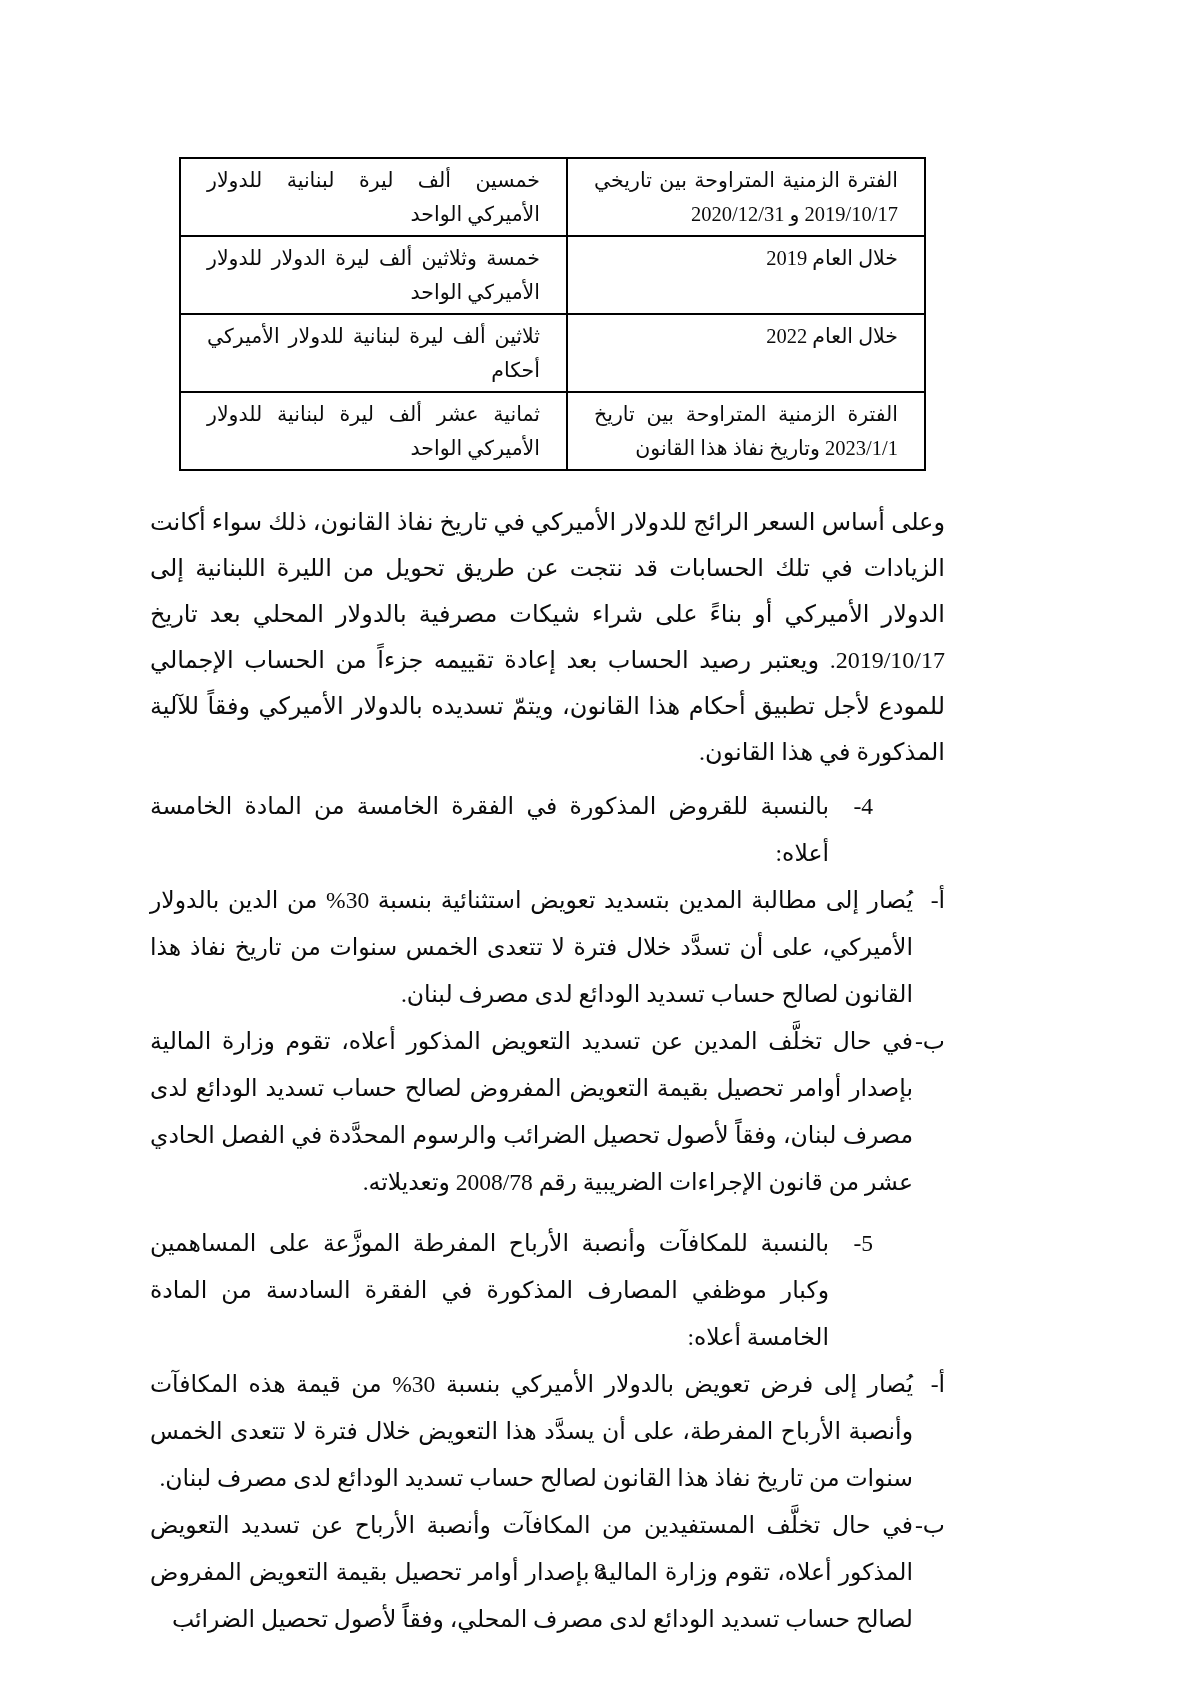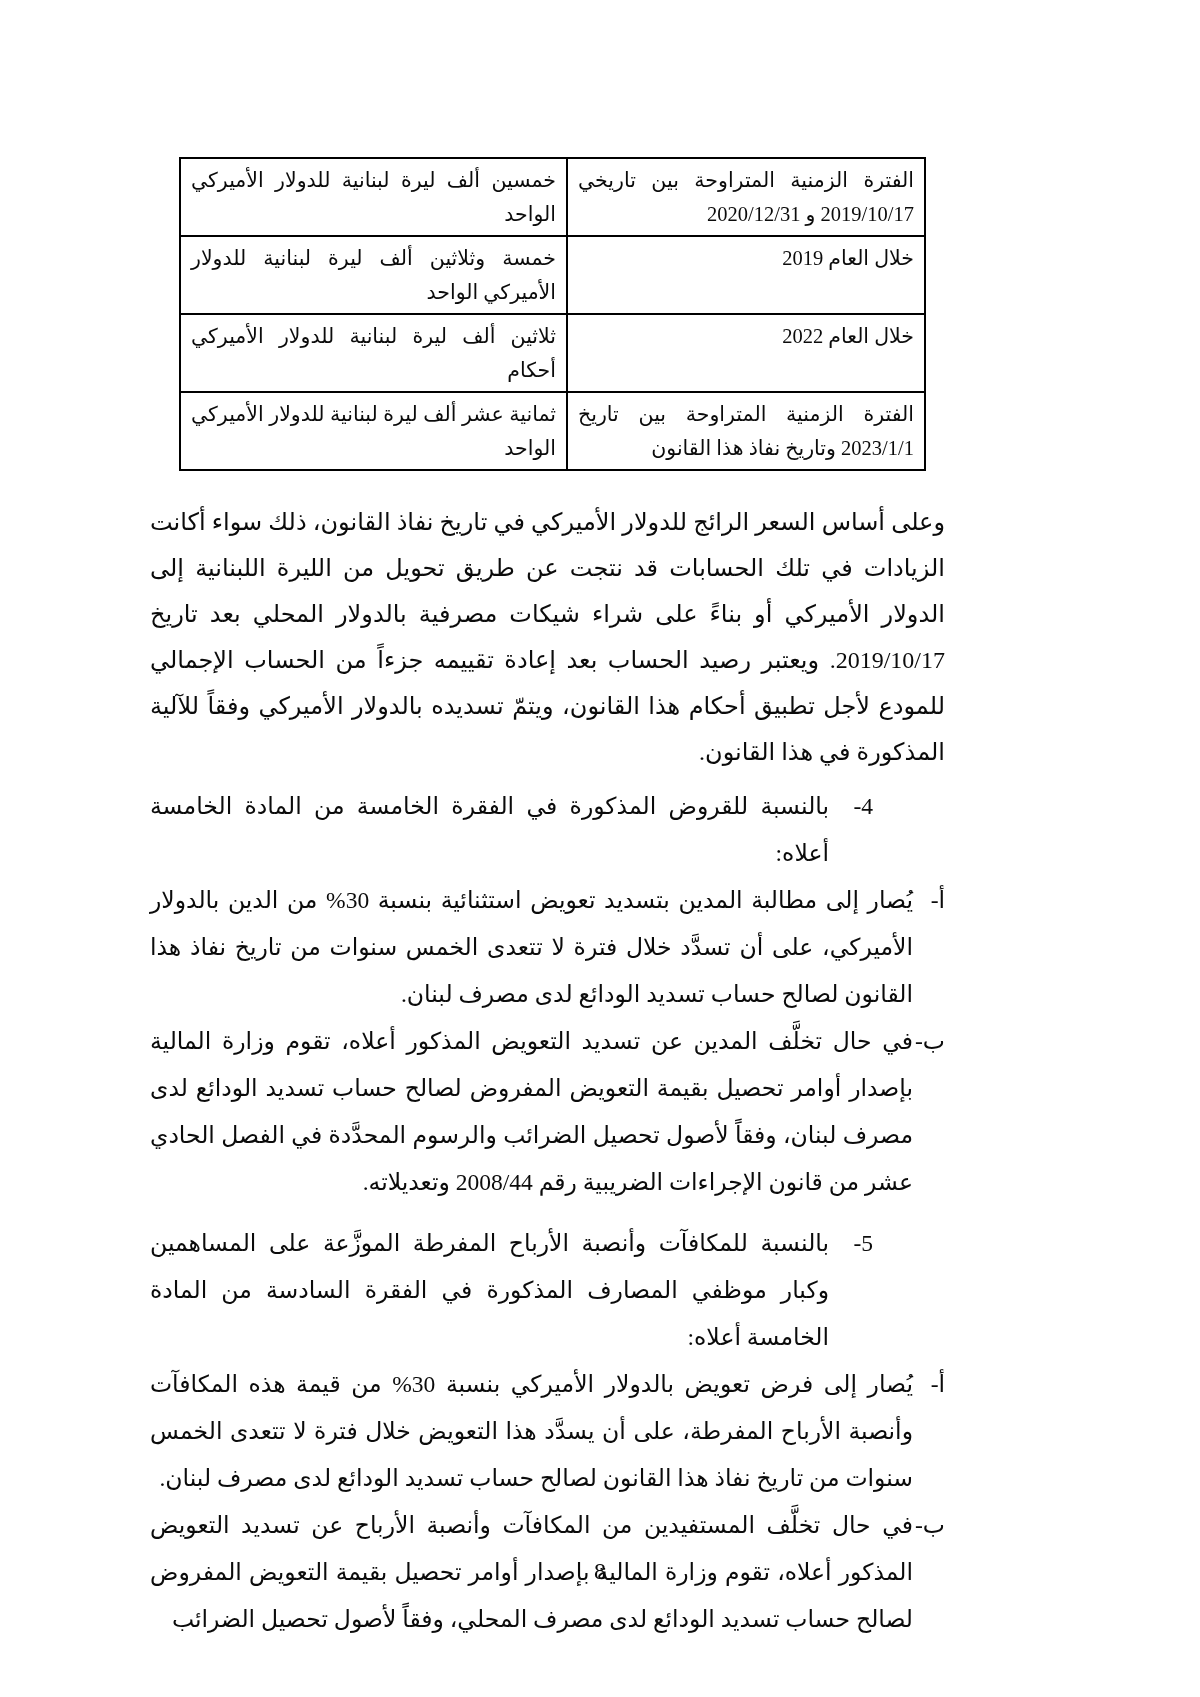--- a/index.html
+++ b/index.html
@@ -11,21 +11,21 @@
   .content{
     position:absolute;top:0;left:150px;width:795px;direction:rtl;
   }
   
   table.rates{
     border-collapse:collapse;table-layout:fixed;
     width:745px;margin:157px 19px 0 0;
   }
   table.rates td{
     border:2px solid #000;vertical-align:top;
-    padding:4px 10px;font-size:20.5px;line-height:34px;
+    padding:4px 26px;font-size:20.5px;line-height:34px;
     text-align:justify;
   }
   col.c-period{width:358px;}
   col.c-rate{width:387px;}
   
   .para{
     margin:28px 0 0 0;font-size:24px;line-height:46px;
     text-align:justify;
   }
   .num-item{
@@ -56,21 +56,21 @@
         <col class="c-period">
         <col class="c-rate">
       </colgroup>
     <tbody>
       <tr>
         <td>الفترة الزمنية المتراوحة بين تاريخي 2019/10/17 و 2020/12/31</td>
         <td>خمسين ألف ليرة لبنانية للدولار الأميركي الواحد</td>
       </tr>
       <tr>
         <td>خلال العام 2019</td>
-        <td>خمسة وثلاثين ألف ليرة لبنانية للدولار الأميركي الواحد</td>
+        <td>خمسة وثلاثين ألف ليرة الدولار للدولار الأميركي الواحد</td>
       </tr>
       <tr>
         <td>خلال العام 2022</td>
         <td>ثلاثين ألف ليرة لبنانية للدولار الأميركي أحكام</td>
       </tr>
       <tr>
         <td>الفترة الزمنية المتراوحة بين تاريخ 2023/1/1 وتاريخ نفاذ هذا القانون</td>
         <td>ثمانية عشر ألف ليرة لبنانية للدولار الأميركي الواحد</td>
       </tr>
     </tbody>
@@ -83,21 +83,21 @@
     <div class="num-text">بالنسبة للقروض المذكورة في الفقرة الخامسة من المادة الخامسة أعلاه:</div>
   </div>
 
   <div class="sub-item">
     <div class="sub-marker">أ-</div>
     <div class="sub-text">يُصار إلى مطالبة المدين بتسديد تعويض استثنائية بنسبة 30% من الدين بالدولار الأميركي، على أن تسدَّد خلال فترة لا تتعدى الخمس سنوات من تاريخ نفاذ هذا القانون لصالح حساب تسديد الودائع لدى مصرف لبنان.</div>
   </div>
 
   <div class="sub-item">
     <div class="sub-marker">ب-</div>
-    <div class="sub-text">في حال تخلَّف المدين عن تسديد التعويض المذكور أعلاه، تقوم وزارة المالية بإصدار أوامر تحصيل بقيمة التعويض المفروض لصالح حساب تسديد الودائع لدى مصرف لبنان، وفقاً لأصول تحصيل الضرائب والرسوم المحدَّدة في الفصل الحادي عشر من قانون الإجراءات الضريبية رقم 2008/44 وتعديلاته.</div>
+    <div class="sub-text">في حال تخلَّف المدين عن تسديد التعويض المذكور أعلاه، تقوم وزارة المالية بإصدار أوامر تحصيل بقيمة التعويض المفروض لصالح حساب تسديد الودائع لدى مصرف لبنان، وفقاً لأصول تحصيل الضرائب والرسوم المحدَّدة في الفصل الحادي عشر من قانون الإجراءات الضريبية رقم 2008/78 وتعديلاته.</div>
   </div>
 
   <div class="num-item spaced">
     <div class="num-marker">5-</div>
     <div class="num-text">بالنسبة للمكافآت وأنصبة الأرباح المفرطة الموزَّعة على المساهمين وكبار موظفي المصارف المذكورة في الفقرة السادسة من المادة الخامسة أعلاه:</div>
   </div>
 
   <div class="sub-item">
     <div class="sub-marker">أ-</div>
     <div class="sub-text">يُصار إلى فرض تعويض بالدولار الأميركي بنسبة 30% من قيمة هذه المكافآت وأنصبة الأرباح المفرطة، على أن يسدَّد هذا التعويض خلال فترة لا تتعدى الخمس سنوات من تاريخ نفاذ هذا القانون لصالح حساب تسديد الودائع لدى مصرف لبنان.</div>

